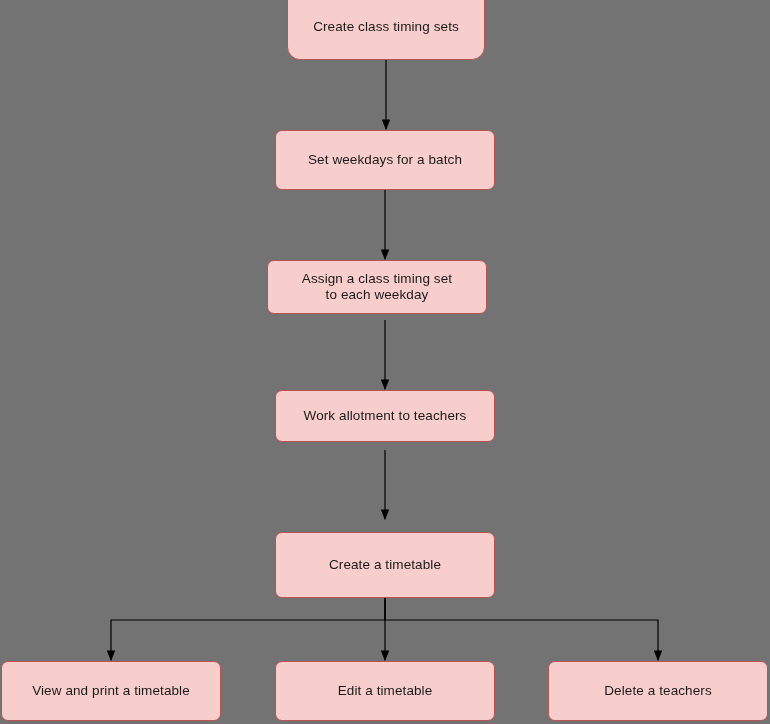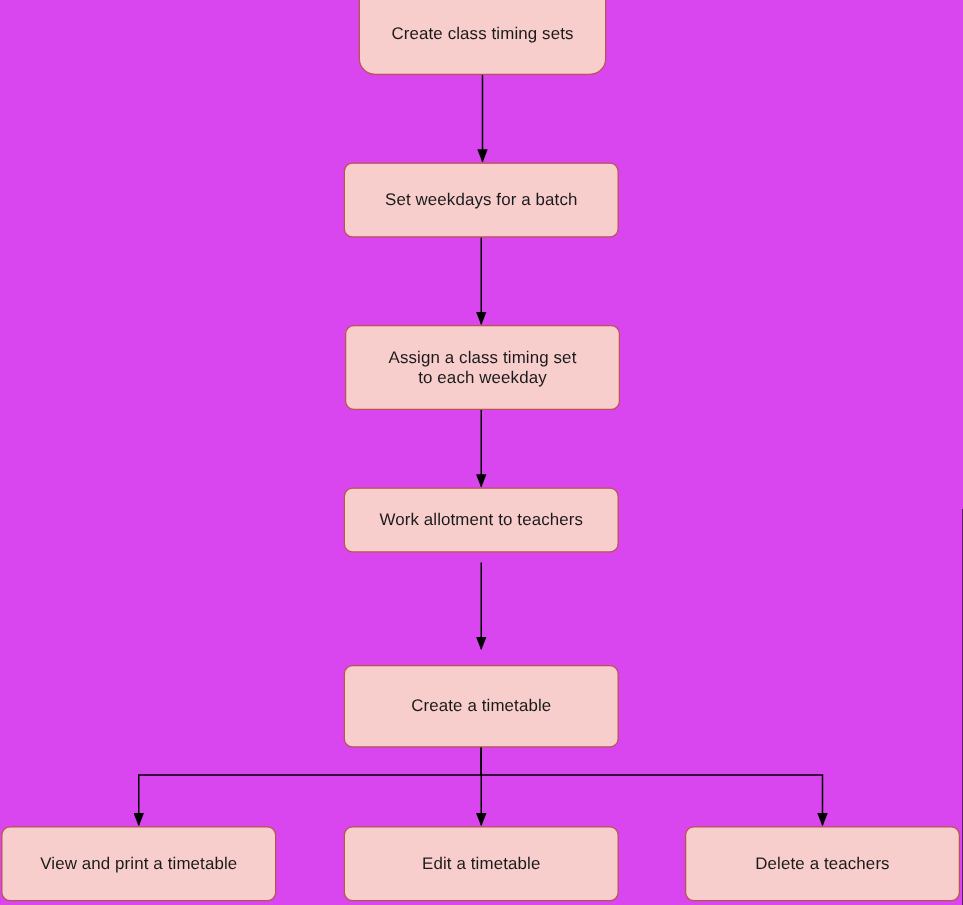--- a/index.html
+++ b/index.html
@@ -8,21 +8,21 @@
     padding: 0;
     background: #000000;
   }
   body {
     font-family: "Liberation Sans", sans-serif;
   }
   #canvas {
     position: relative;
     width: 770px;
     height: 724px;
-    background: #d946ef;
+    background: #737373;
     overflow: hidden;
   }
   .connector-layer {
     position: absolute;
     left: 0;
     top: 0;
     width: 770px;
     height: 724px;
     pointer-events: none;
   }
@@ -45,21 +45,21 @@
     white-space: pre-line;
   }
   .node-label {
     display: block;
     width: 100%;
     white-space: pre-line;
   }
   
   #node-create-class-timing-sets { left: 287px; top: -7px;  width: 198px; height: 67px; border-radius: 0 0 13px 13px; }
   #node-set-weekdays            { left: 275px; top: 130px; width: 220px; height: 60px; }
-  #node-assign-timing-set       { left: 276px; top: 260px; width: 220px; height: 68px; text-align: center; }
+  #node-assign-timing-set       { left: 267px; top: 260px; width: 220px; height: 54px; text-align: center; }
   #node-work-allotment          { left: 275px; top: 390px; width: 220px; height: 52px; }
   #node-create-timetable        { left: 275px; top: 532px; width: 220px; height: 66px; }
   #node-view-print-timetable    { left: 1px;   top: 661px; width: 220px; height: 60px; }
   #node-edit-timetable          { left: 275px; top: 661px; width: 220px; height: 60px; }
   #node-delete-timetable        { left: 548px; top: 661px; width: 220px; height: 60px; }
 </style>
 </head>
 <body>
 
 <div id="canvas">

